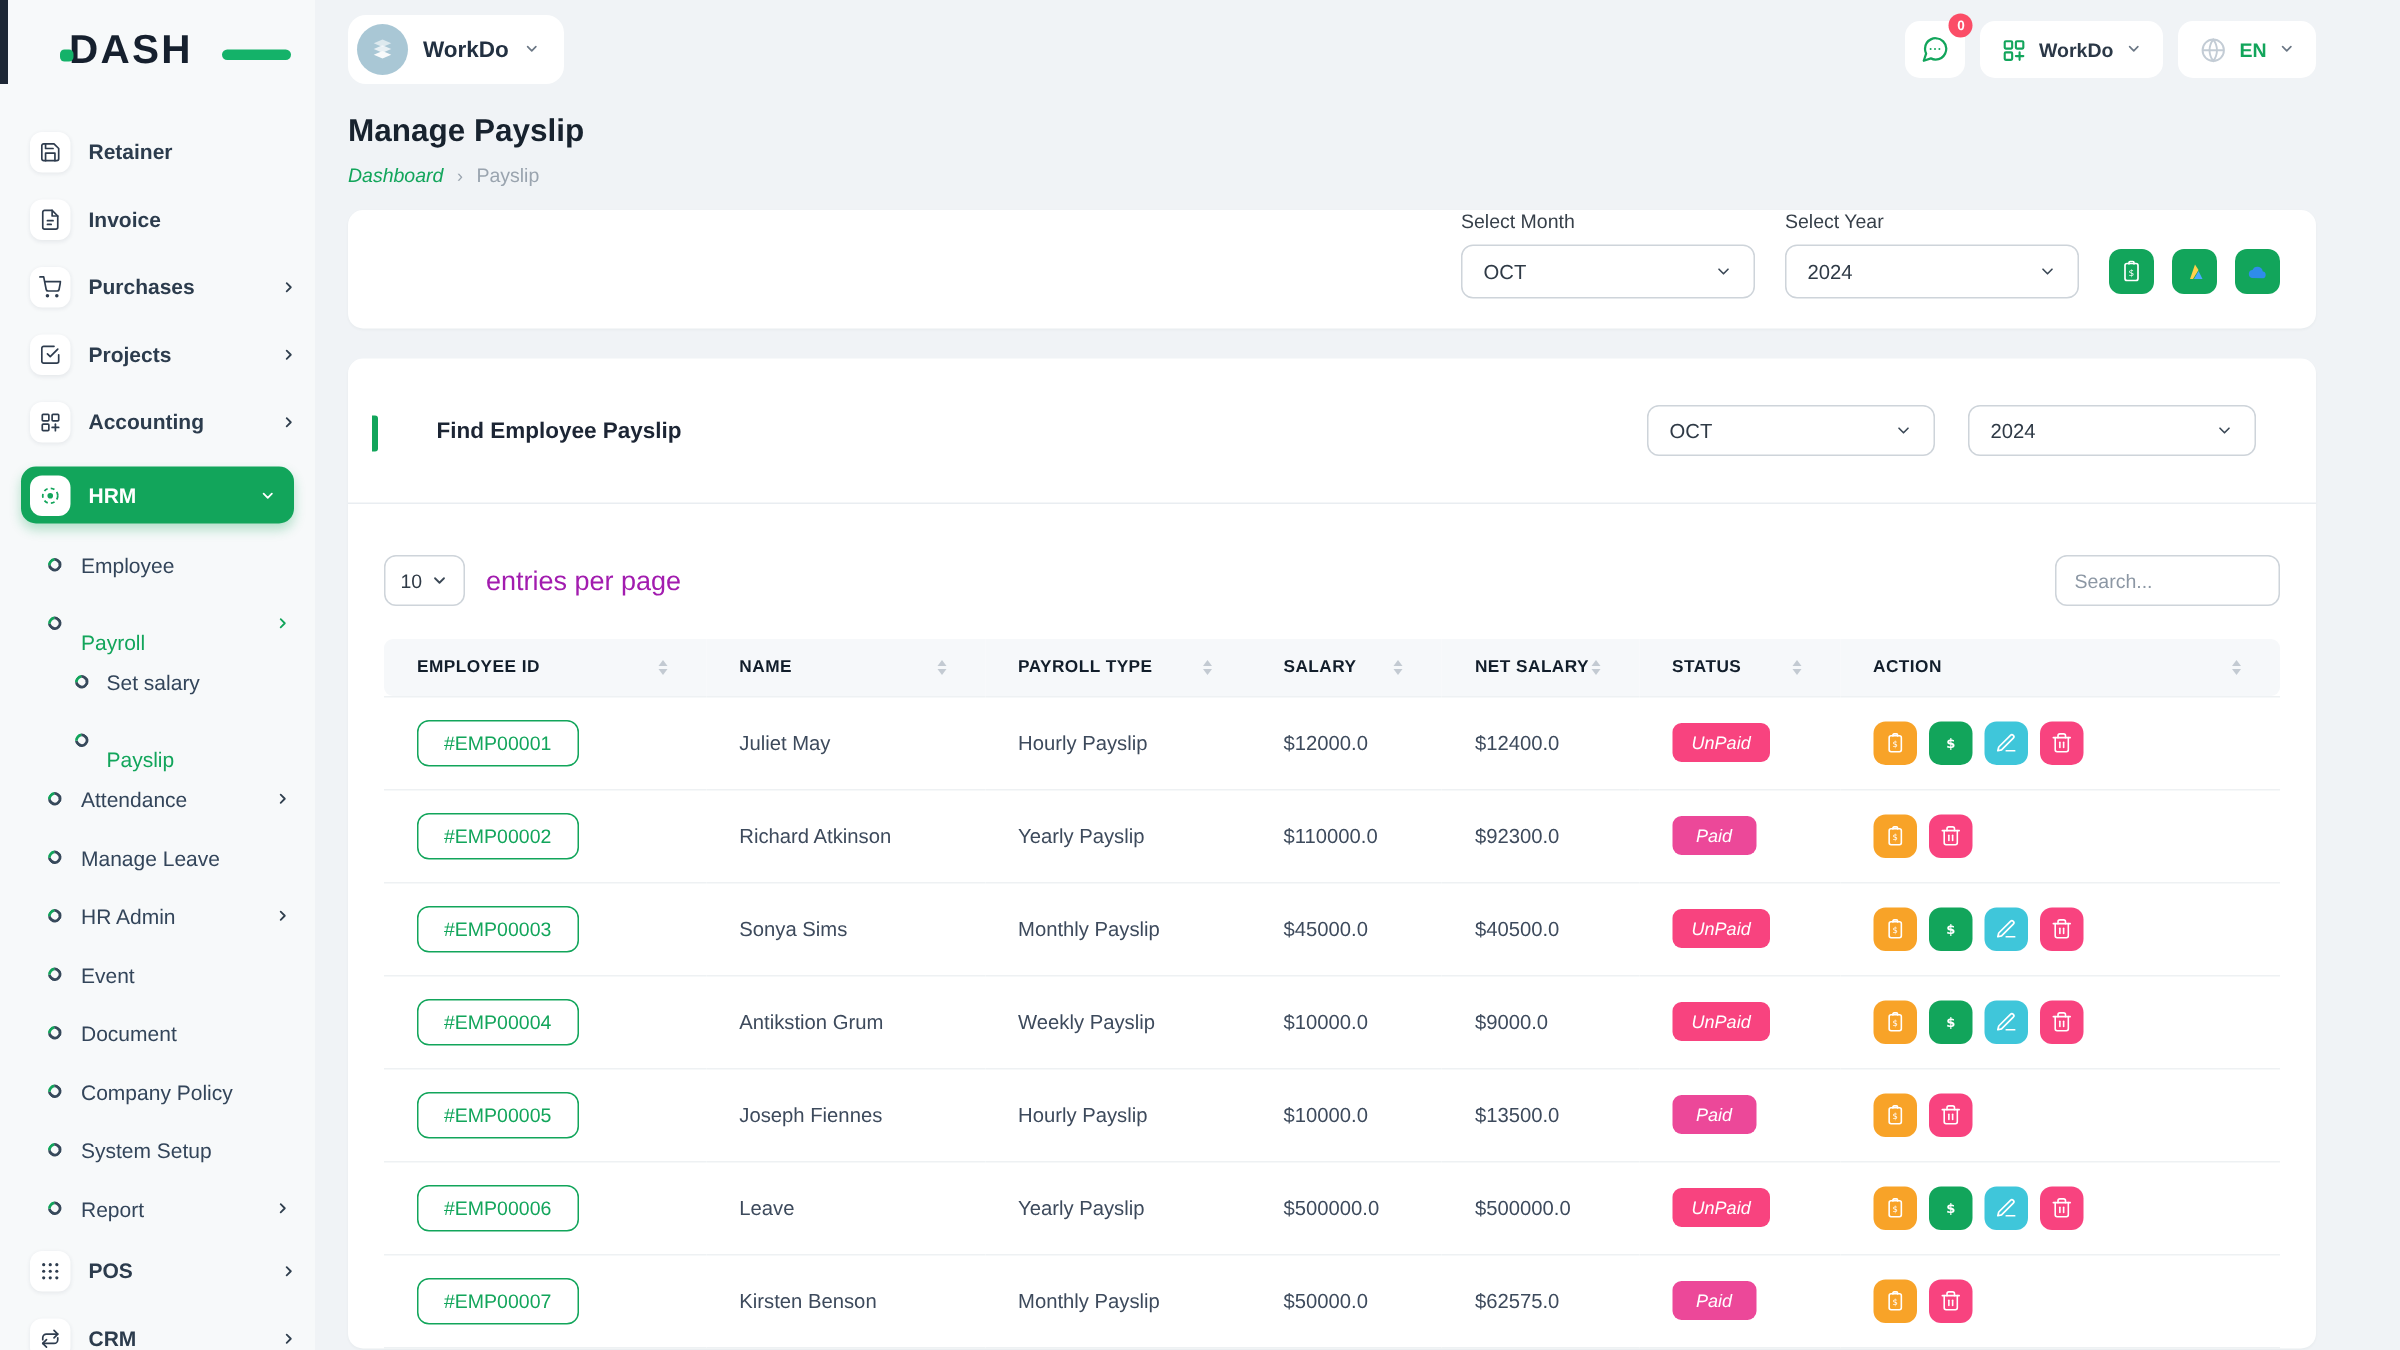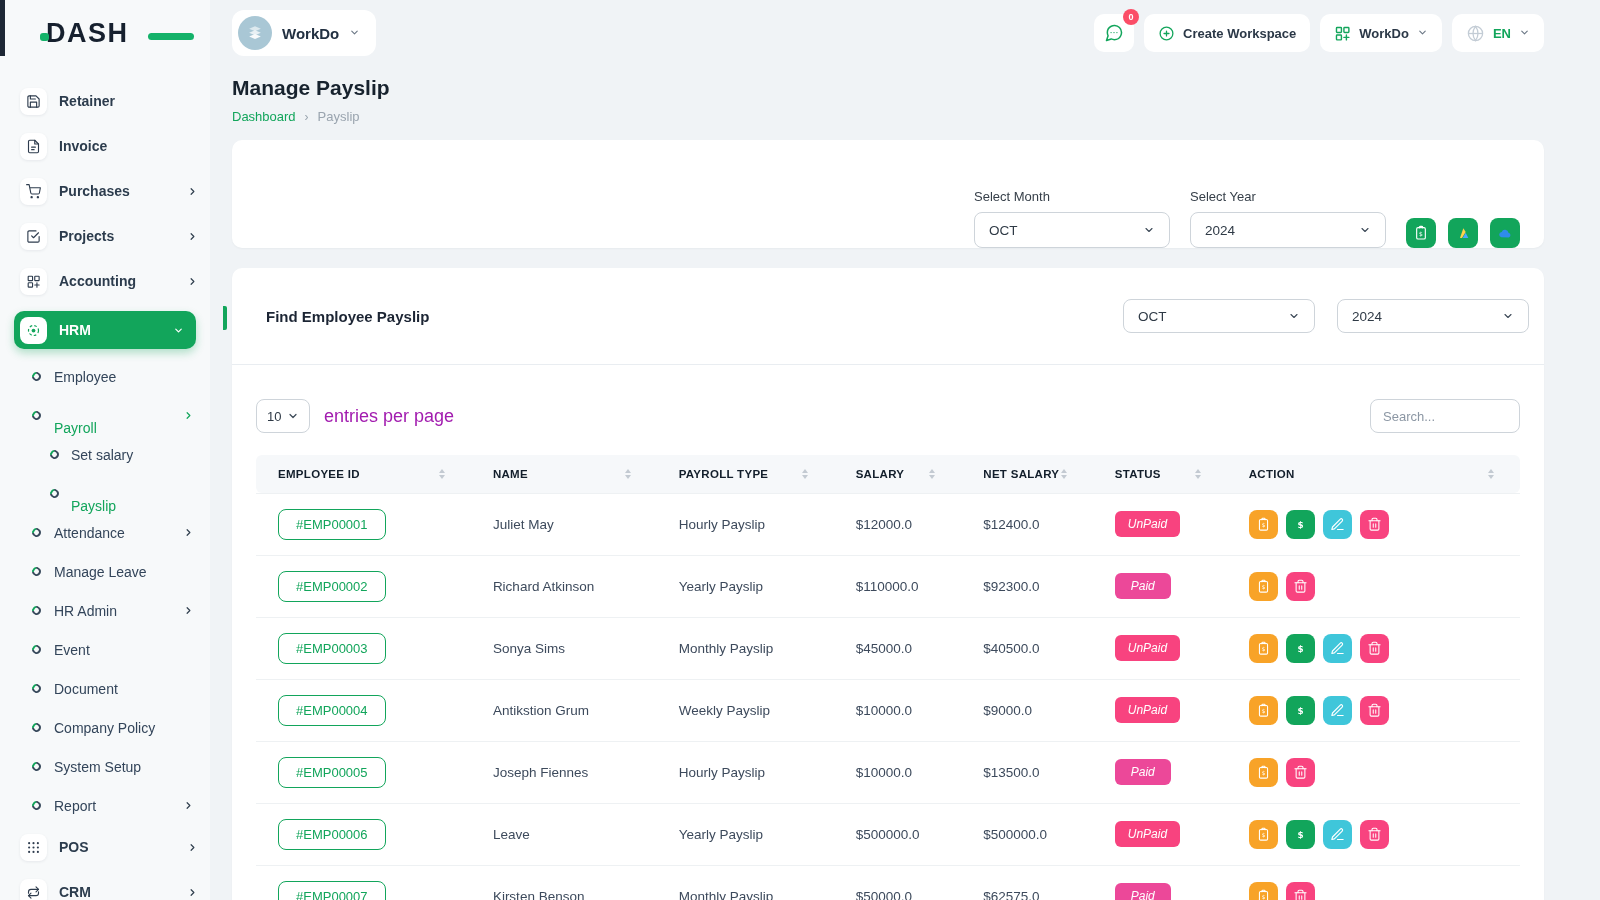--- a/index.html
+++ b/index.html
@@ -79,46 +79,46 @@
     position: absolute; top: -5px; right: -5px; min-width: 16px; height: 16px;
     background: #fb4d67; color: #fff; font-size: 9px; font-weight: 700;
     border-radius: 50%; display: flex; align-items: center; justify-content: center;
   }
   .lang-text { color: #12a55b; font-weight: 700; }
   .tb-chev svg { width: 11px; height: 11px; stroke: #6b7785; }
 
   .page-head { margin: 20px 0 16px; }
   .page-title { font-size: 21px; font-weight: 700; color: #17222e; }
   .breadcrumb { display: flex; align-items: center; gap: 9px; margin-top: 9px; font-size: 13px; }
-  .crumb-home { color: #12a55b; text-decoration: none; cursor: pointer; }
+  .crumb-home { color: #12a55b; text-decoration: none; cursor: pointer; font-style: italic; }
   .crumb-sep { color: #9aa4af; font-size: 12px; }
   .crumb-cur { color: #9aa4af; }
 
   .card { background: #fff; border-radius: 10px; box-shadow: 0 1px 2px rgba(20,40,60,.04); }
 
   
-  .filter-card { height: 108px; display: flex; align-items: flex-end; justify-content: flex-end; gap: 20px; padding: 0 24px; }
+  .filter-card { height: 79px; display: flex; align-items: flex-start; justify-content: flex-end; gap: 20px; padding: 0 24px; }
   .fgroup { width: 196px; }
   .flabel { font-size: 13px; color: #37404a; margin-bottom: 8px; }
   .select {
     display: flex; align-items: center; justify-content: space-between;
     border: 1px solid #ced4da; border-radius: 8px; background: #fff;
     height: 36px; padding: 0 14px; font-size: 13.5px; color: #2f3a46; cursor: pointer;
   }
   .select svg { width: 12px; height: 12px; stroke: #3b4856; }
   .export-row { display: flex; gap: 12px; margin-top: 26px; }
   .exp-btn {
     width: 30px; height: 30px; border: none; border-radius: 8px; background: #12a55b;
     display: flex; align-items: center; justify-content: center; cursor: pointer;
   }
   .exp-btn svg { width: 16px; height: 16px; }
 
   
   .find-card { margin-top: 20px; min-height: 640px; }
-  .find-head { display: flex; align-items: center; justify-content: space-between; padding: 31px 15px; position: relative; }
+  .find-head { display: flex; align-items: center; justify-content: space-between; padding: 31px 40px; position: relative; }
   .find-title { font-size: 15px; font-weight: 700; color: #1c2534; padding-left: 19px; position: relative; }
   .find-title::before { content: ""; position: absolute; left: -24px; top: -2px; width: 4px; height: 24px; background: #12a55b; border-radius: 0 2px 2px 0; }
   .head-selects { display: flex; gap: 22px; }
   .head-selects .select { width: 192px; height: 34px; }
   .divider { height: 1px; background: #e9edf1; }
 
   .table-tools { display: flex; align-items: center; justify-content: space-between; padding: 34px 24px 0; }
   .entries { display: flex; align-items: center; gap: 14px; }
   .entries .select { width: 54px; height: 34px; padding: 0 10px; font-size: 13px; }
   .entries-label { font-size: 18px; color: #a21caf; }
@@ -389,28 +389,20 @@
         <button class="top-btn square">
           <svg viewBox="0 0 24 24" width="20" height="20" fill="none" stroke="#12a55b" stroke-width="1.8" stroke-linecap="round" stroke-linejoin="round">
               <path d="M21 11.5a8.38 8.38 0 0 1-.9 3.8 8.5 8.5 0 0 1-7.6 4.7 8.38 8.38 0 0 1-3.8-.9L3 21l1.9-5.7a8.38 8.38 0 0 1-.9-3.8 8.5 8.5 0 0 1 4.7-7.6 8.38 8.38 0 0 1 3.8-.9h.5a8.48 8.48 0 0 1 8 8z"></path>
               <circle cx="8.5" cy="11.5" r="0.8" fill="#12a55b" stroke="none"></circle>
               <circle cx="12" cy="11.5" r="0.8" fill="#12a55b" stroke="none"></circle>
               <circle cx="15.5" cy="11.5" r="0.8" fill="#12a55b" stroke="none"></circle>
             </svg>
           <span class="badge">0</span>
         </button>
 
-        <button class="top-btn">
-          <svg viewBox="0 0 24 24" width="17" height="17" fill="none" stroke="#12a55b" stroke-width="1.8" stroke-linecap="round">
-              <circle cx="12" cy="12" r="9"></circle>
-              <line x1="12" y1="8.5" x2="12" y2="15.5"></line>
-              <line x1="8.5" y1="12" x2="15.5" y2="12"></line>
-            </svg>
-          <span>Create Workspace</span>
-        </button>
 
         <button class="top-btn">
           <svg viewBox="0 0 24 24" width="17" height="17" fill="none" stroke="#12a55b" stroke-width="2" stroke-linecap="round">
               <rect x="3.5" y="3.5" width="7" height="7" rx="1"></rect>
               <rect x="14" y="3.5" width="7" height="7" rx="1"></rect>
               <rect x="3.5" y="14" width="7" height="7" rx="1"></rect>
               <line x1="17.5" y1="14" x2="17.5" y2="21"></line>
               <line x1="14" y1="17.5" x2="21" y2="17.5"></line>
             </svg>
           <span>WorkDo</span>

